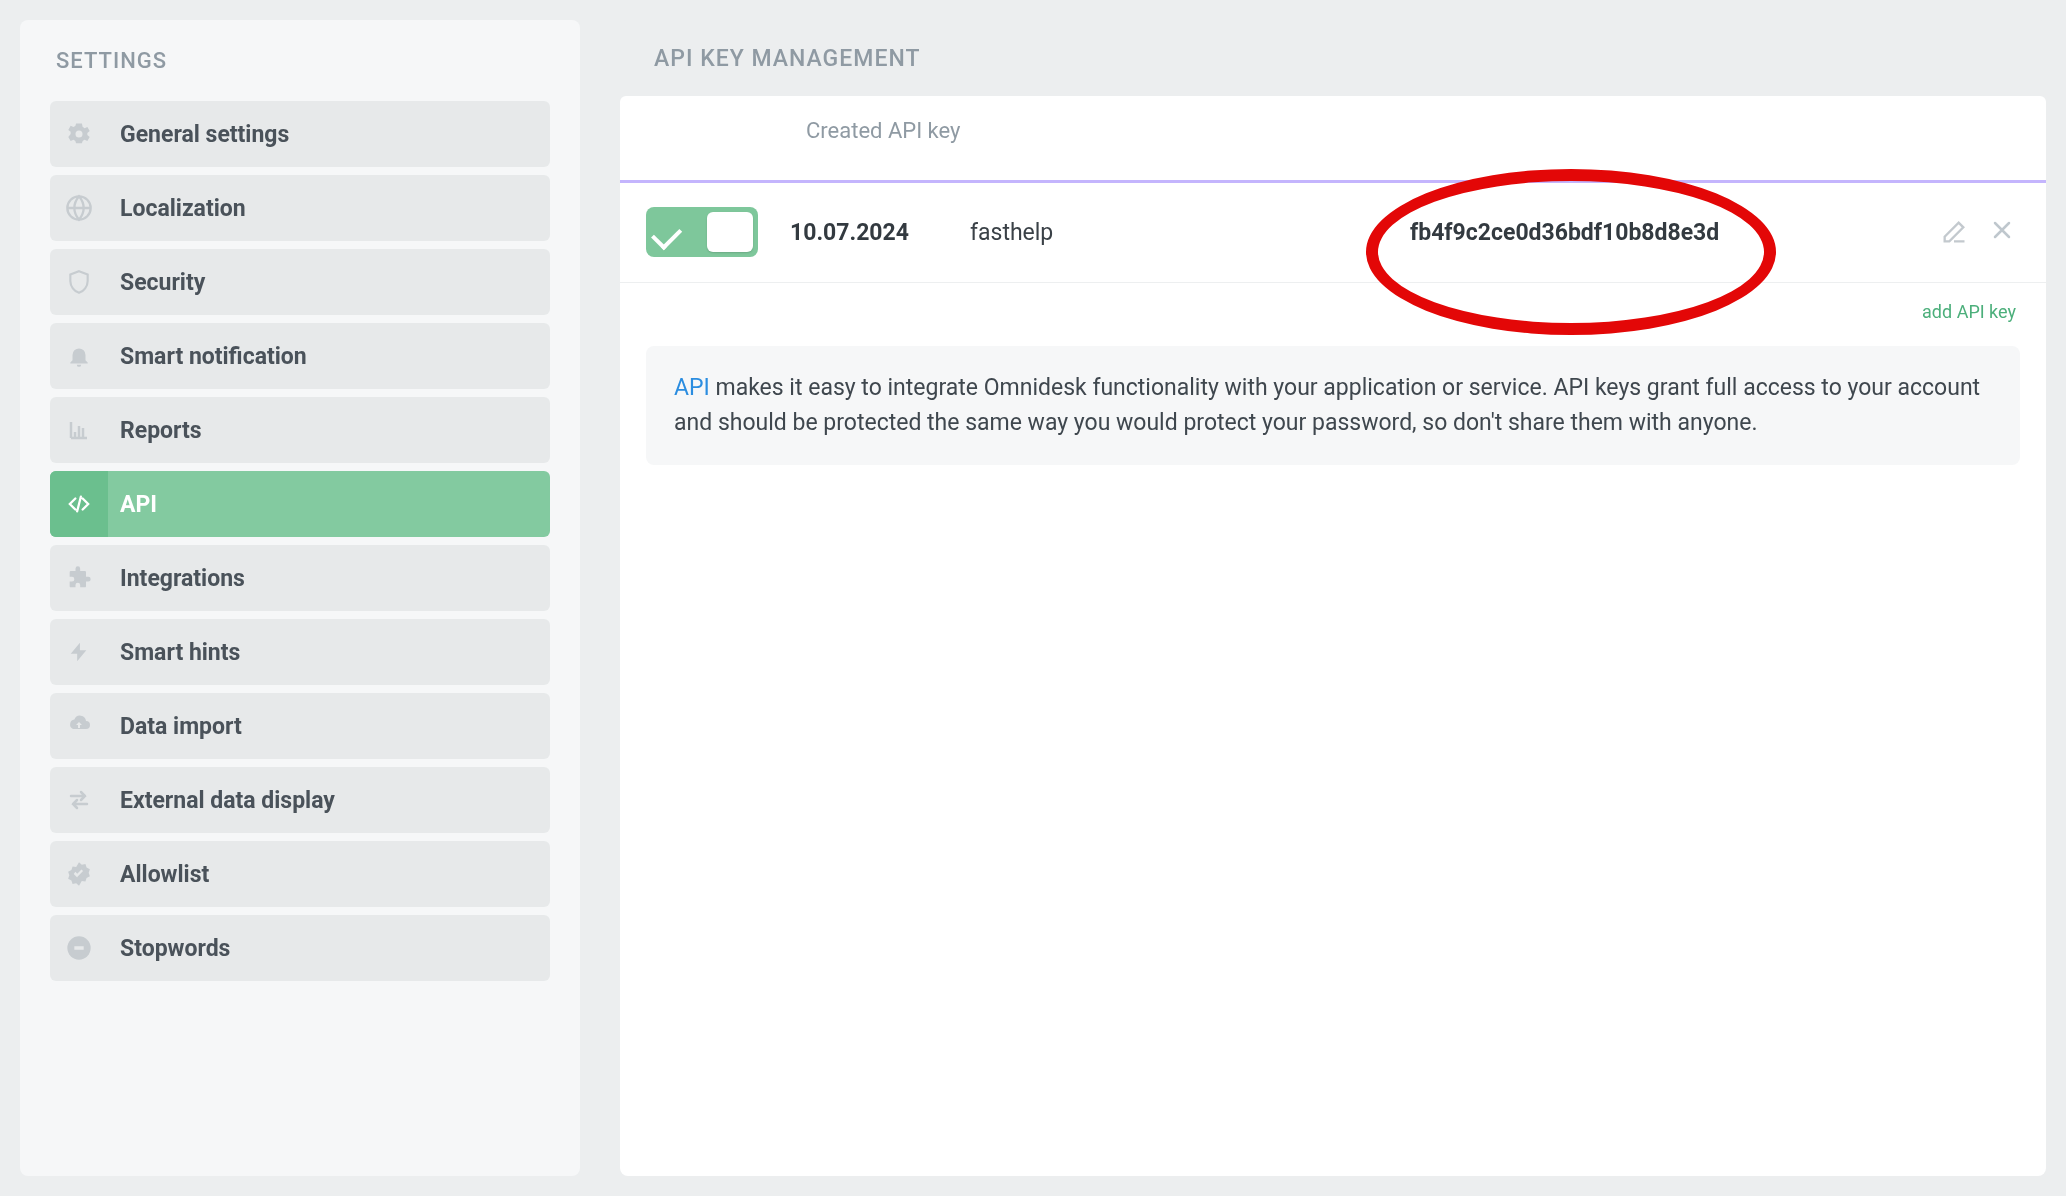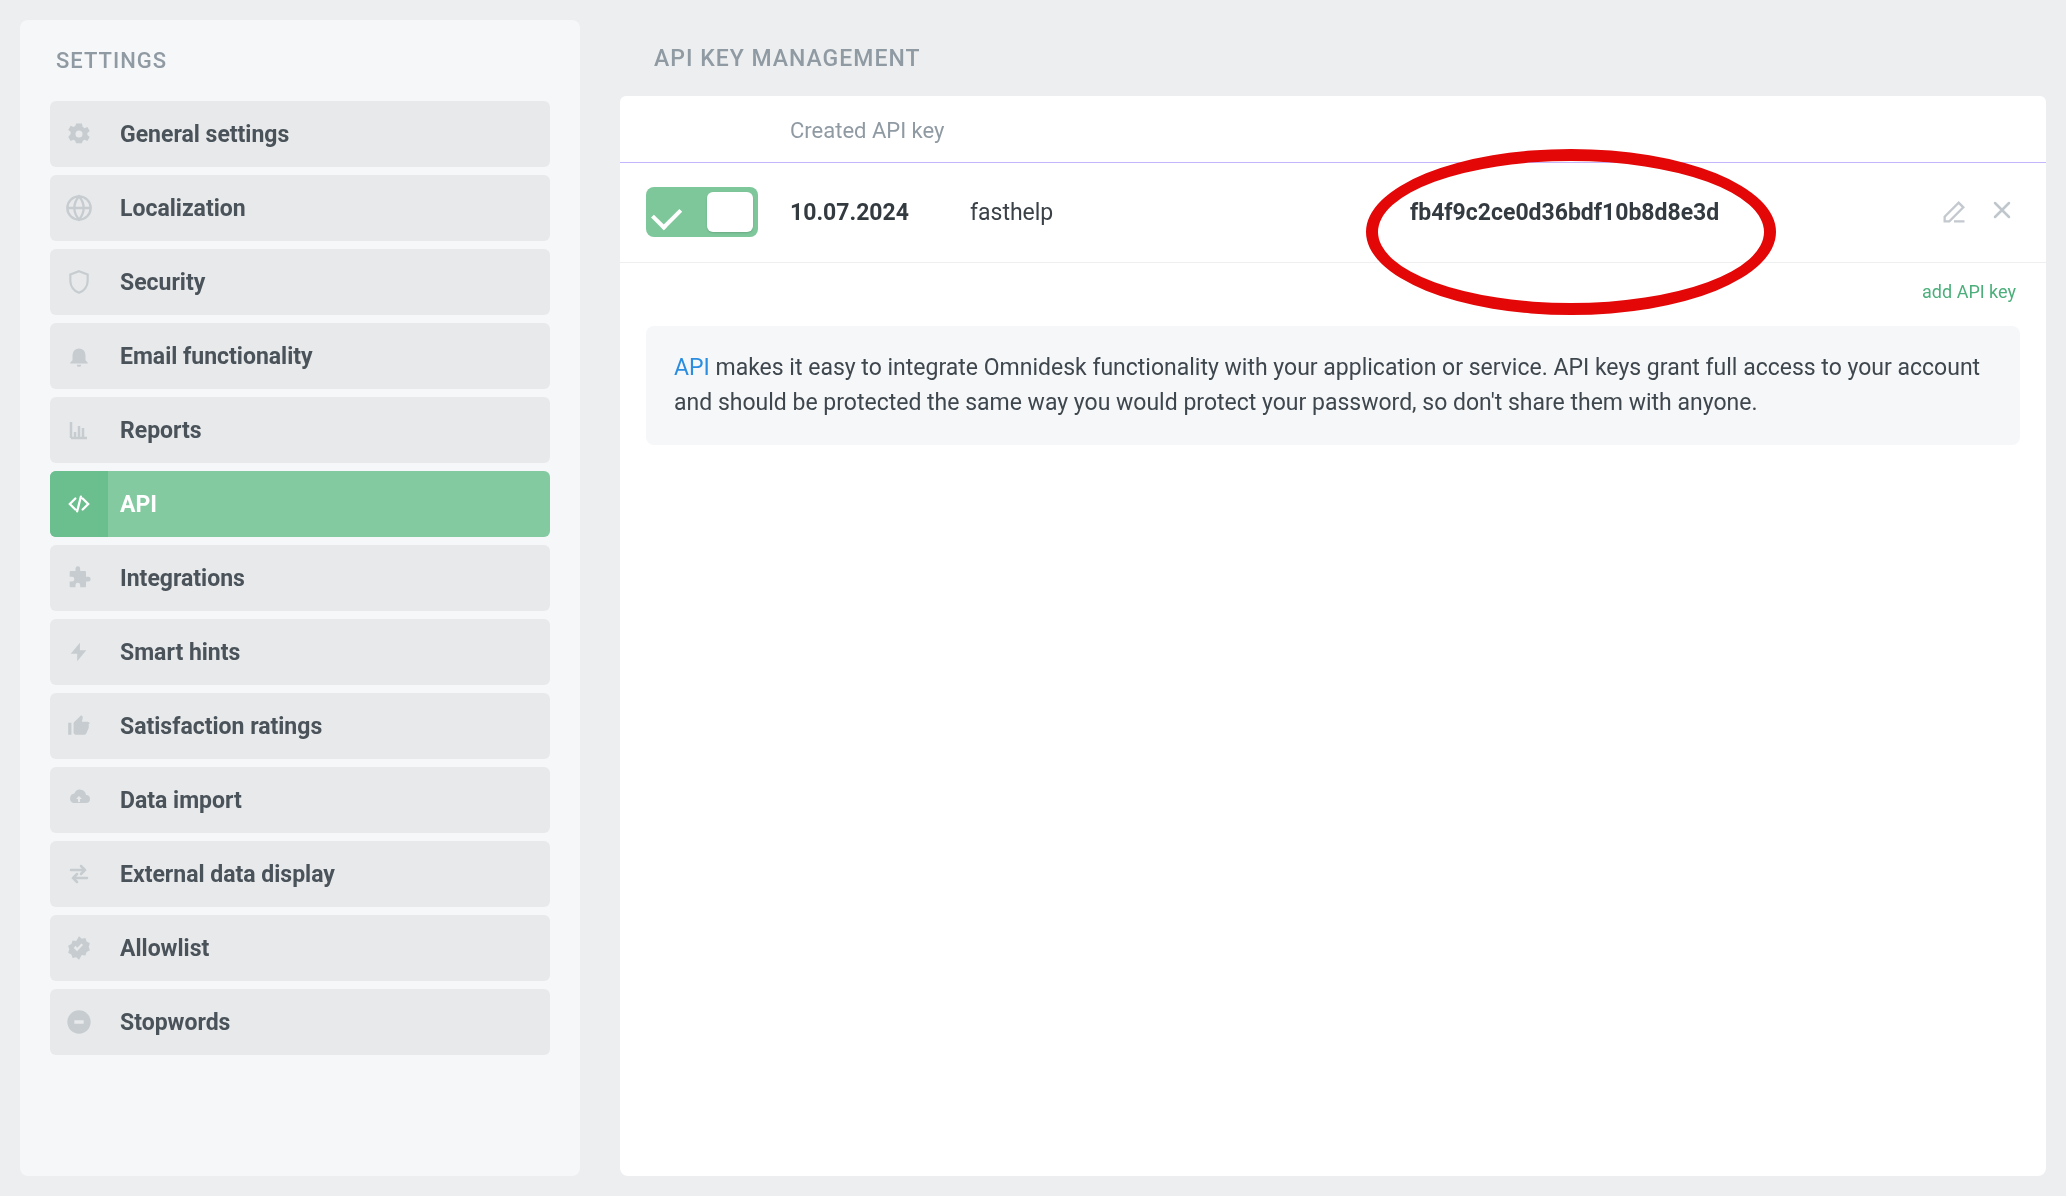--- a/index.html
+++ b/index.html
@@ -96,22 +96,23 @@
     flex-direction: column;
   }
 
   
   .tbl {
     display: grid;
     grid-template-columns: 170px 180px 440px 1fr 120px;
     align-items: center;
   }
   .tbl-head {
-    padding: 20px 0 16px 0;
-    border-bottom: 1px solid #c4b5fd;
+    padding: 20px 0 34px 0;
+    border-bottom: 3px solid #c4b5fd;
+    gap: 16px;
   }
   .tbl-head .th {
     color: #8f9aa3;
     font-size: 22px;
     font-weight: 400;
     line-height: 1.35;
   }
   .tbl-row {
     min-height: 100px;
     padding: 20px 0;
@@ -242,21 +243,21 @@
     </div>
     <div class="label">Security</div>
   </div>
 
   <div class="sidebar-item">
     <div class="icon-box">
       <svg width="26" height="28" viewBox="0 0 24 24" fill="currentColor">
           <path d="M12 22a2 2 0 002-2h-4a2 2 0 002 2zm6-6V11a6 6 0 10-12 0v5l-2 2v1h16v-1l-2-2z"></path>
         </svg>
     </div>
-    <div class="label">Email functionality</div>
+    <div class="label">Smart notification</div>
   </div>
 
   <div class="sidebar-item">
     <div class="icon-box">
       <svg width="26" height="24" viewBox="0 0 24 24" fill="none" stroke="currentColor" stroke-width="2.5">
           <path d="M4 20V4M4 20h16M8 20v-6M12 20V8M16 20v-10"></path>
         </svg>
     </div>
     <div class="label">Reports</div>
   </div>
@@ -281,28 +282,20 @@
 
   <div class="sidebar-item">
     <div class="icon-box">
       <svg width="22" height="28" viewBox="0 0 24 24" fill="currentColor">
           <path d="M13 2L3 14h7v8l10-12h-7V2z"></path>
         </svg>
     </div>
     <div class="label">Smart hints</div>
   </div>
 
-  <div class="sidebar-item">
-    <div class="icon-box">
-      <svg width="26" height="26" viewBox="0 0 24 24" fill="currentColor">
-          <path d="M2 20h3V9H2v11zm20-10c0-1.1-.9-2-2-2h-5.3l.8-3.8V4c0-.4-.2-.8-.4-1.1L14 2 7.6 8.4C7.2 8.8 7 9.3 7 9.8V18c0 1.1.9 2 2 2h8c.8 0 1.5-.5 1.8-1.2l2.1-4.9c.1-.2.1-.5.1-.7V10z"></path>
-        </svg>
-    </div>
-    <div class="label">Satisfaction ratings</div>
-  </div>
 
   <div class="sidebar-item">
     <div class="icon-box">
       <svg width="30" height="24" viewBox="0 0 24 24" fill="currentColor">
           <path d="M19 15a4 4 0 000-8 6 6 0 00-11.6-1.5A5 5 0 006 15h13zM12 8l3 3h-2v3h-2v-3H9l3-3z"></path>
         </svg>
     </div>
     <div class="label">Data import</div>
   </div>
 

